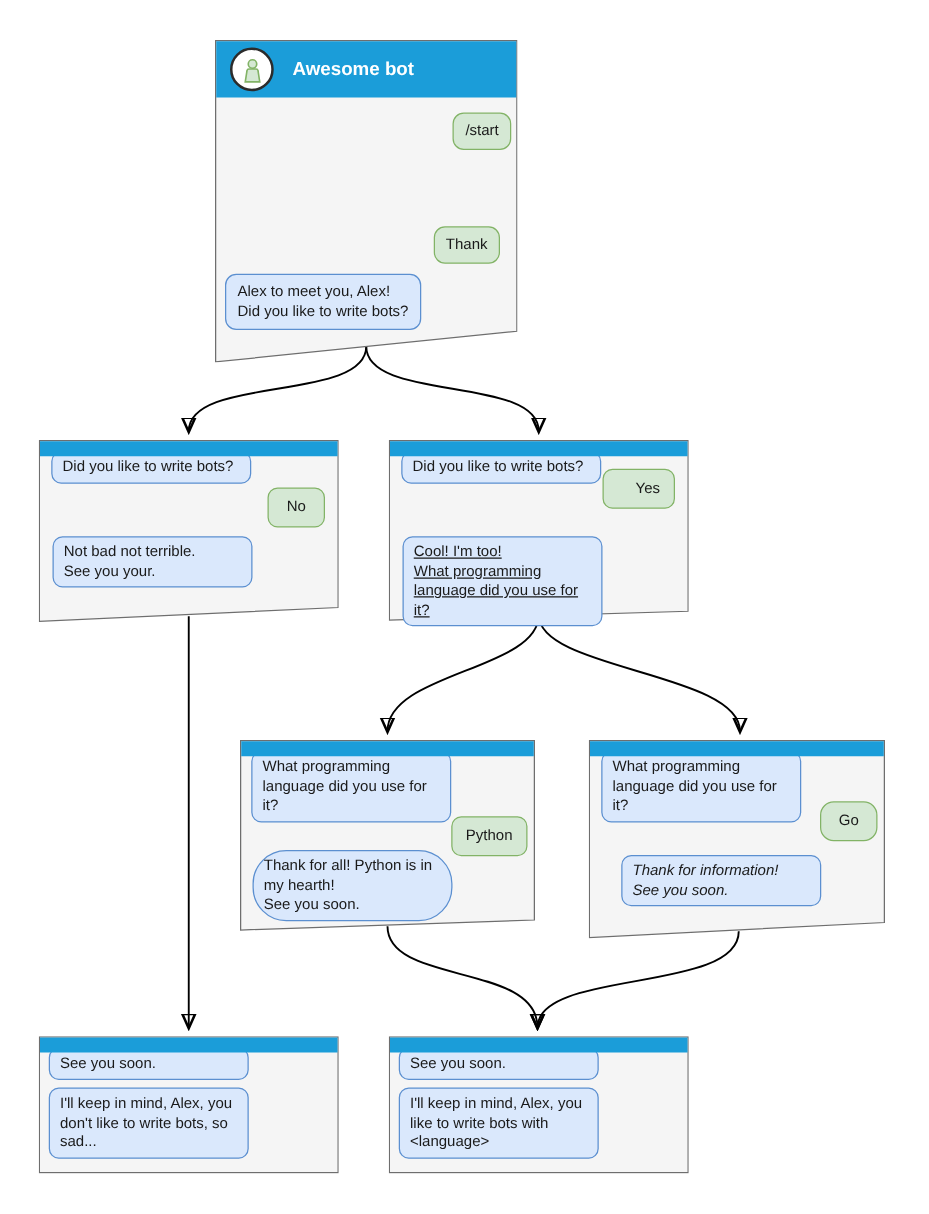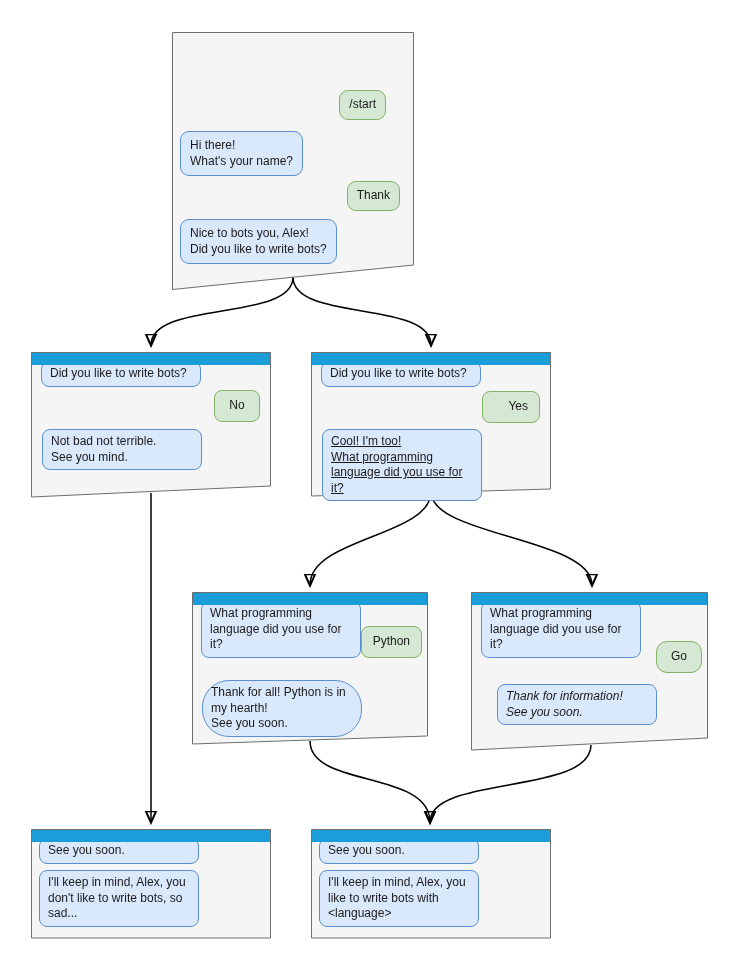--- a/index.html
+++ b/index.html
@@ -54,59 +54,66 @@
     <path d="M431,492 C431,536 592,538 592,585" marker-end="url(#ah)"></path>
     <path d="M151,493 L151,822" marker-end="url(#ah)"></path>
     <path d="M310,741 C310,788 430,770 430,822" marker-end="url(#ah)"></path>
     <path d="M591,745 C591,795 430,775 430,822" marker-end="url(#ah)"></path>
   </svg>
 
   <div class="card" style="left:172px;top:32px;width:242px;height:258px;">
     <svg class="shape" width="242" height="258">
       <polygon points="0.5,0.5 241.5,0.5 241.5,233 0.5,257.5"></polygon>
     </svg>
-    <div class="bubble user lg" style="right:28px;top:58px;">/start</div>
-    <div class="bubble bot lg" style="left:8px;top:99px;">Hi there!
-What's your name?</div>
+    <div class="main-header">
+      <div class="avatar">
+        <svg width="24" height="24" viewBox="0 0 24 24">
+          <circle cx="12" cy="7.2" r="3.4" fill="#d5e8d4" stroke="#82b366" stroke-width="1.3"></circle>
+          <path d="M6.2,21.5 L7.6,12.6 a1.6,1.6 0 0 1 1.6,-1.4 h5.6 a1.6,1.6 0 0 1 1.6,1.4 L17.8,21.5 z" fill="#d5e8d4" stroke="#82b366" stroke-width="1.3"></path>
+        </svg>
+      </div>
+      <div class="title">Awesome bot</div>
+    </div>
+    <div class="bubble user lg" style="right:5px;top:58px;">/start</div>
     <div class="bubble user lg" style="right:14px;top:149px;">Thank</div>
-    <div class="bubble bot lg" style="left:8px;top:187px;">Nice to bots you, Alex!
+    <div class="bubble bot lg" style="left:8px;top:187px;">Alex to meet you, Alex!
 Did you like to write bots?</div>
   </div>
 
   <div class="card" style="left:31px;top:352px;width:240px;height:146px;">
     <svg class="shape" width="240" height="146">
       <polygon points="0.5,0.5 239.5,0.5 239.5,134 0.5,145"></polygon>
     </svg>
     <div class="strip"></div>
     <div class="bubble bot w160" style="left:10px;top:9px;">Did you like to write bots?</div>
     <div class="bubble user" style="right:11px;top:38px;">No</div>
     <div class="bubble bot w160" style="left:11px;top:77px;">Not bad not terrible.
-See you mind.</div>
+See you your.</div>
   </div>
 
   <div class="card" style="left:311px;top:352px;width:240px;height:145px;">
     <svg class="shape" width="240" height="145">
       <polygon points="0.5,0.5 239.5,0.5 239.5,137 0.5,144"></polygon>
     </svg>
     <div class="strip"></div>
     <div class="bubble bot w160" style="left:10px;top:9px;">Did you like to write bots?</div>
-    <div class="bubble user" style="right:11px;top:39px;padding-left:25px;">Yes</div>
+    <div class="bubble user" style="right:11px;top:23px;padding-left:25px;">Yes</div>
     <div class="bubble bot w160" style="left:11px;top:77px;text-decoration:underline;">Cool! I'm too!
 What programming
 language did you use for it?</div>
   </div>
 
   <div class="card" style="left:192px;top:592px;width:236px;height:153px;">
     <svg class="shape" width="236" height="153">
       <polygon points="0.5,0.5 235.5,0.5 235.5,144 0.5,152"></polygon>
     </svg>
     <div class="strip"></div>
     <div class="bubble bot w160" style="left:9px;top:9px;">What programming
 language did you use for it?</div>
-    <div class="bubble user" style="right:6px;top:34px;text-align:center;">Python</div>
+    <div class="bubble user" style="right:6px;top:61px;text-align:center;">Python</div>
     <div class="bubble bot w160" style="left:10px;top:88px;border-radius:27px;">Thank for all! Python is in
 my hearth!
 See you soon.</div>
   </div>
 
   <div class="card" style="left:471px;top:592px;width:237px;height:159px;">
     <svg class="shape" width="237" height="159">
       <polygon points="0.5,0.5 236.5,0.5 236.5,146 0.5,158"></polygon>
     </svg>
     <div class="strip"></div>

